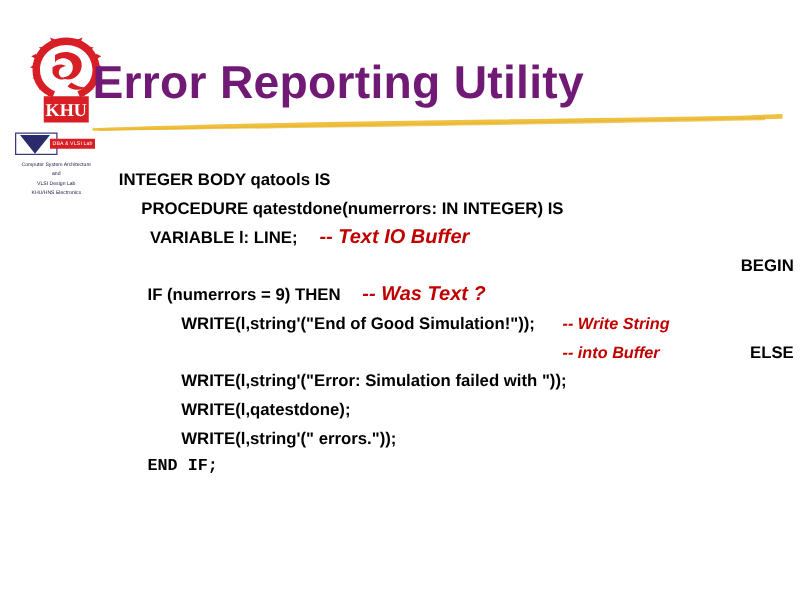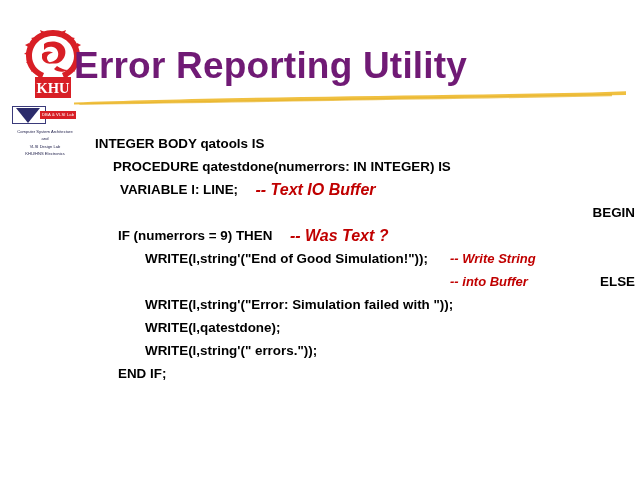--- a/index.html
+++ b/index.html
@@ -245,19 +245,19 @@
   </div>
 
   <div class="code-line" style="padding-left:50px;">
     <span class="code-text">WRITE(l,qatestdone);</span>
   </div>
 
   <div class="code-line" style="padding-left:50px;">
     <span class="code-text">WRITE(l,string'(" errors."));</span>
   </div>
 
-  <div class="code-line" style="padding-left:23px;">
+  <div class="code-line" style="padding-left:23px;font-family:Liberation Mono, monospace;">
     <span class="code-text">END IF;</span>
   </div>
 
 
 
 </div>
 
 </body></html>

